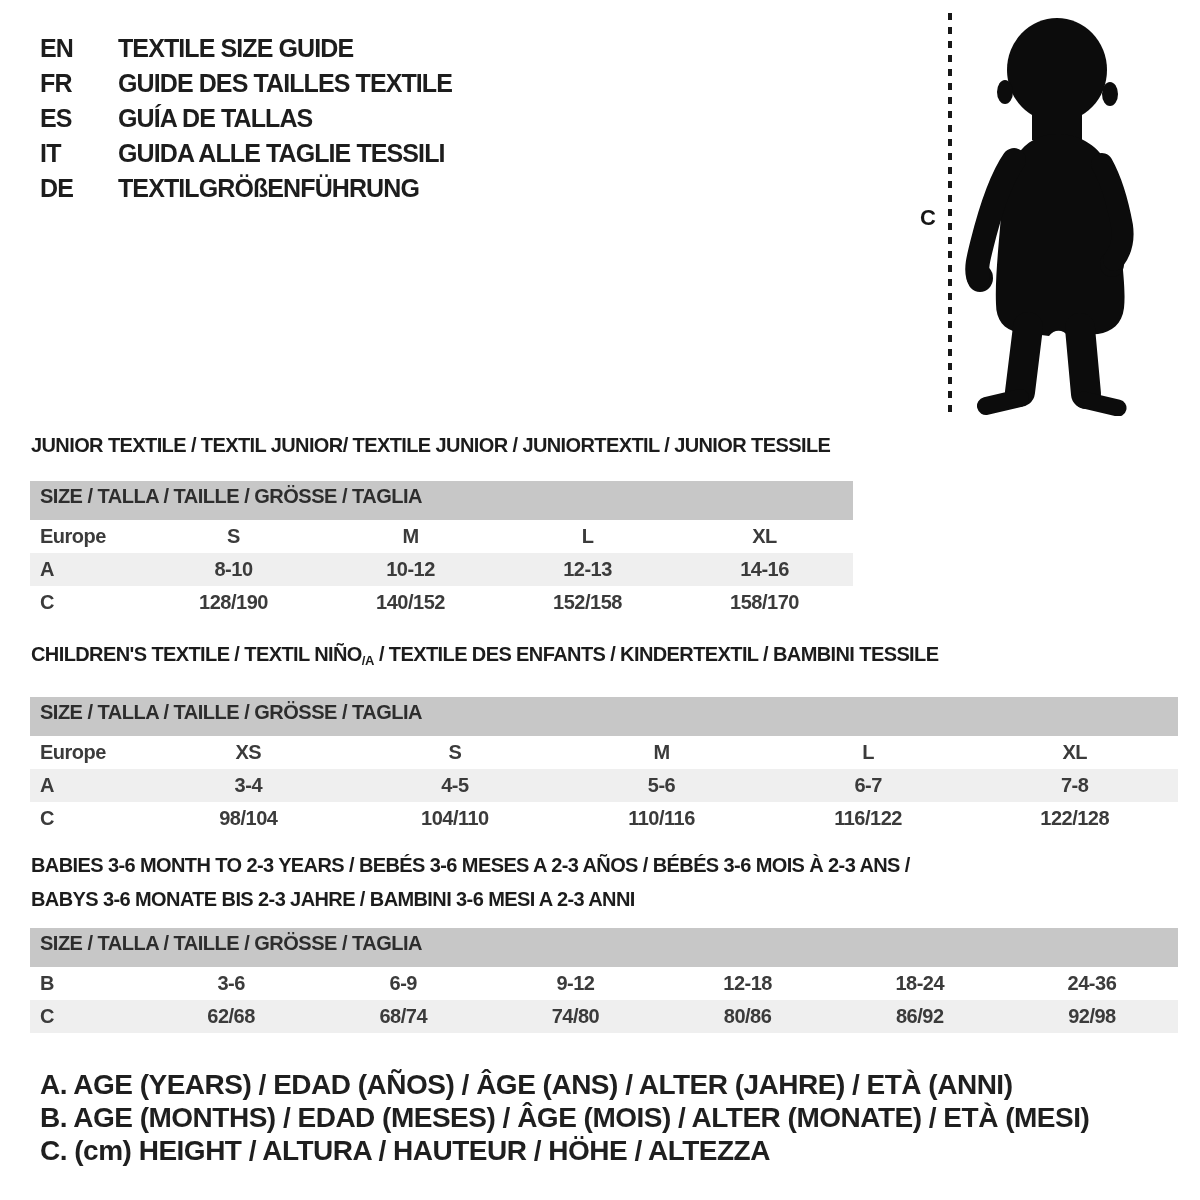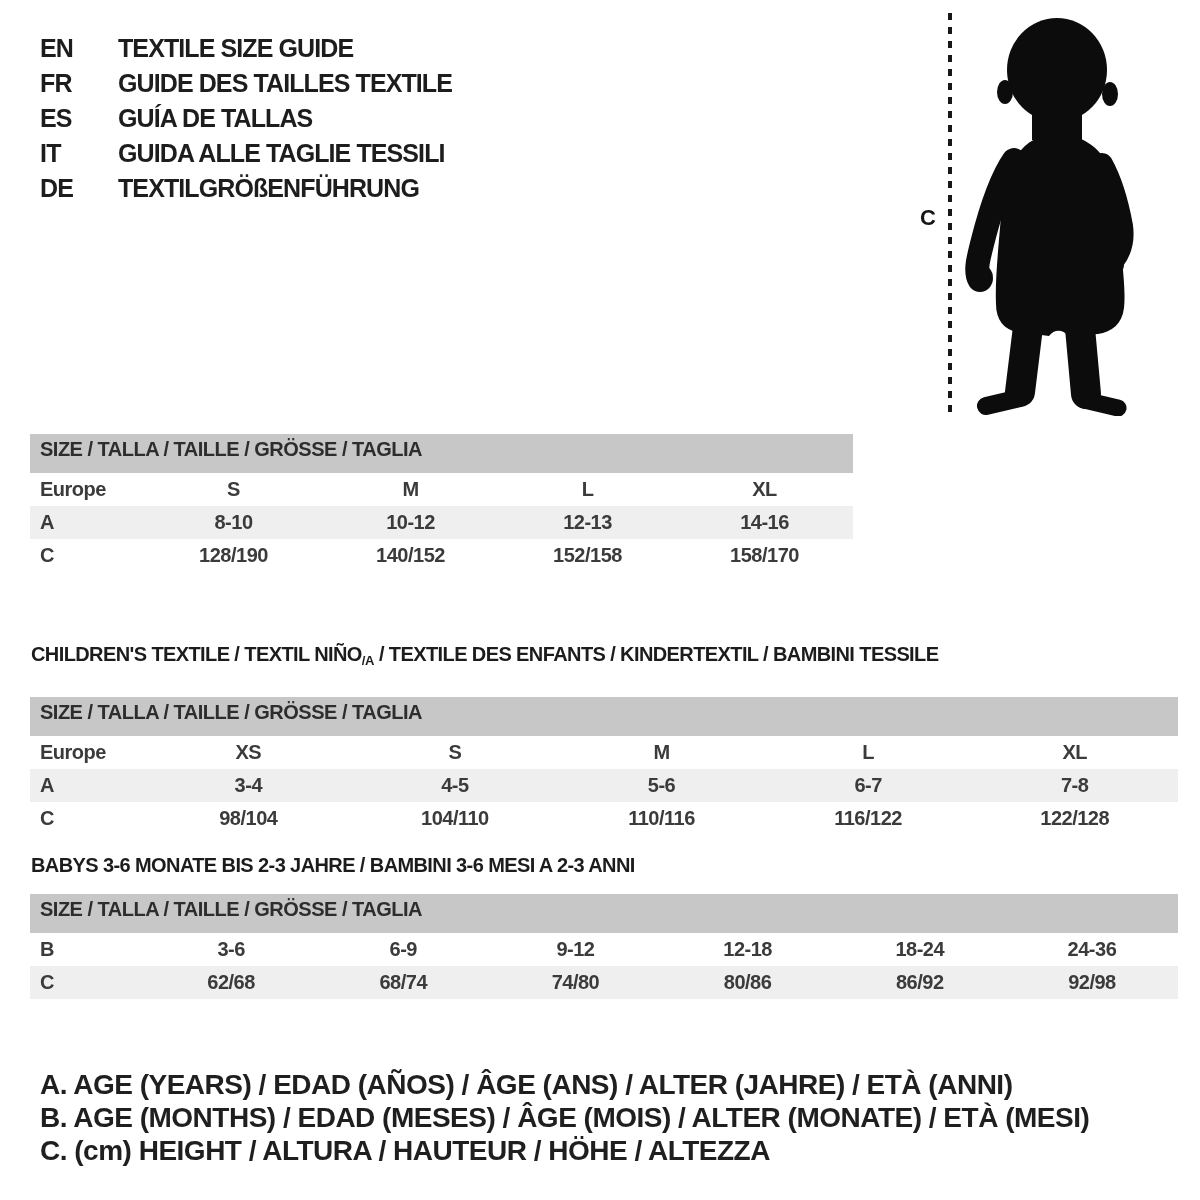--- a/index.html
+++ b/index.html
@@ -116,20 +116,21 @@
         <path d="M140,152 C150,170 156,192 160,214 C162,228 158,240 152,248" stroke-width="22"></path>
         <path d="M66,315 L58,380" stroke-width="30"></path>
         <path d="M118,316 L124,382" stroke-width="30"></path>
         <path d="M58,386 L24,394" stroke-width="18"></path>
         <path d="M122,388 L156,396" stroke-width="17"></path>
       </g>
     </svg>
   </div>
 
   <section class="sec" id="sec-junior">
+    <h2 class="sec-title">JUNIOR TEXTILE / TEXTIL JUNIOR/ TEXTILE JUNIOR / JUNIORTEXTIL / JUNIOR TESSILE</h2>
     <div class="bar">
       <span>SIZE / TALLA / TAILLE / GRÖSSE / TAGLIA</span>
     </div>
     <div class="trow">
       <span class="cell label">Europe</span>
       <span class="cell">S</span>
       <span class="cell">M</span>
       <span class="cell">L</span>
       <span class="cell">XL</span>
     </div>
@@ -174,20 +175,21 @@
       <span class="cell label">C</span>
       <span class="cell">98/104</span>
       <span class="cell">104/110</span>
       <span class="cell">110/116</span>
       <span class="cell">116/122</span>
       <span class="cell">122/128</span>
     </div>
   </section>
 
   <section class="sec" id="sec-babies">
+    <h2 class="sec-title">BABIES 3-6 MONTH TO 2-3 YEARS / BEBÉS 3-6 MESES A 2-3 AÑOS / BÉBÉS 3-6 MOIS À 2-3 ANS /</h2>
     <h2 class="sec-title">BABYS 3-6 MONATE BIS 2-3 JAHRE / BAMBINI 3-6 MESI A 2-3 ANNI</h2>
     <div class="bar">
       <span>SIZE / TALLA / TAILLE / GRÖSSE / TAGLIA</span>
     </div>
     <div class="trow">
       <span class="cell label">B</span>
       <span class="cell">3-6</span>
       <span class="cell">6-9</span>
       <span class="cell">9-12</span>
       <span class="cell">12-18</span>

